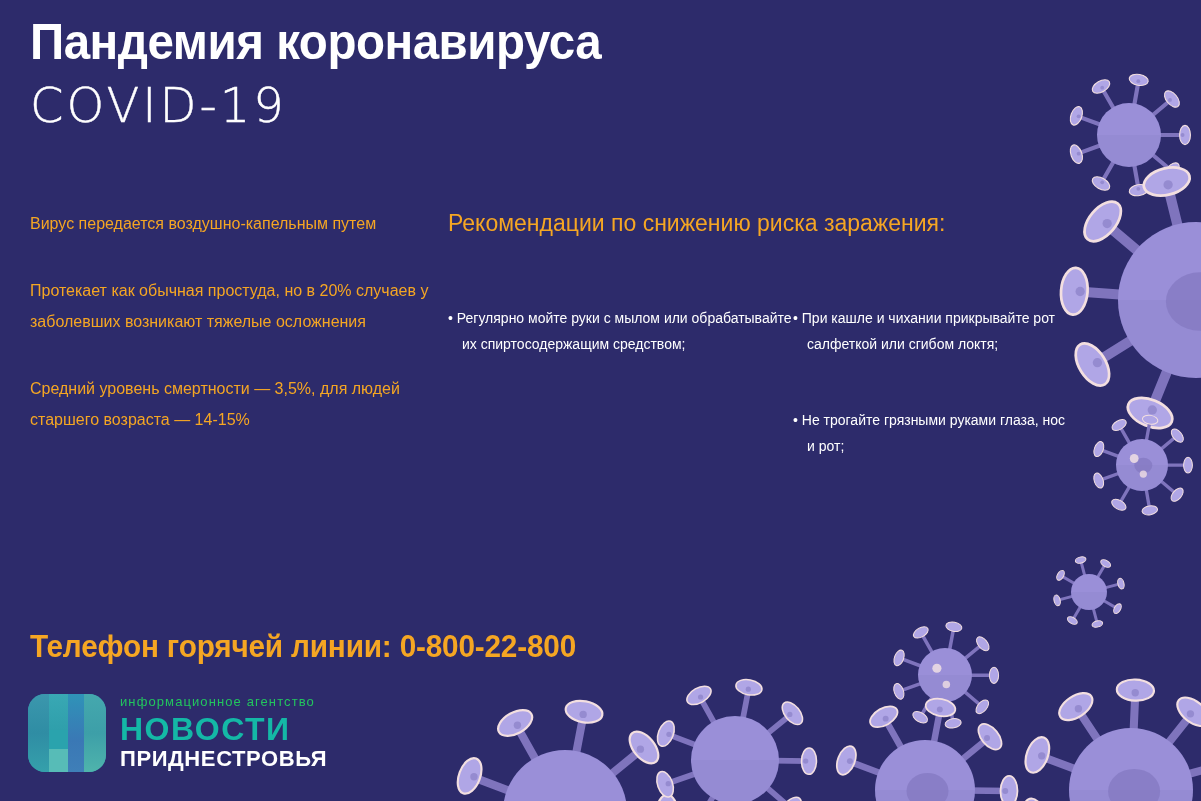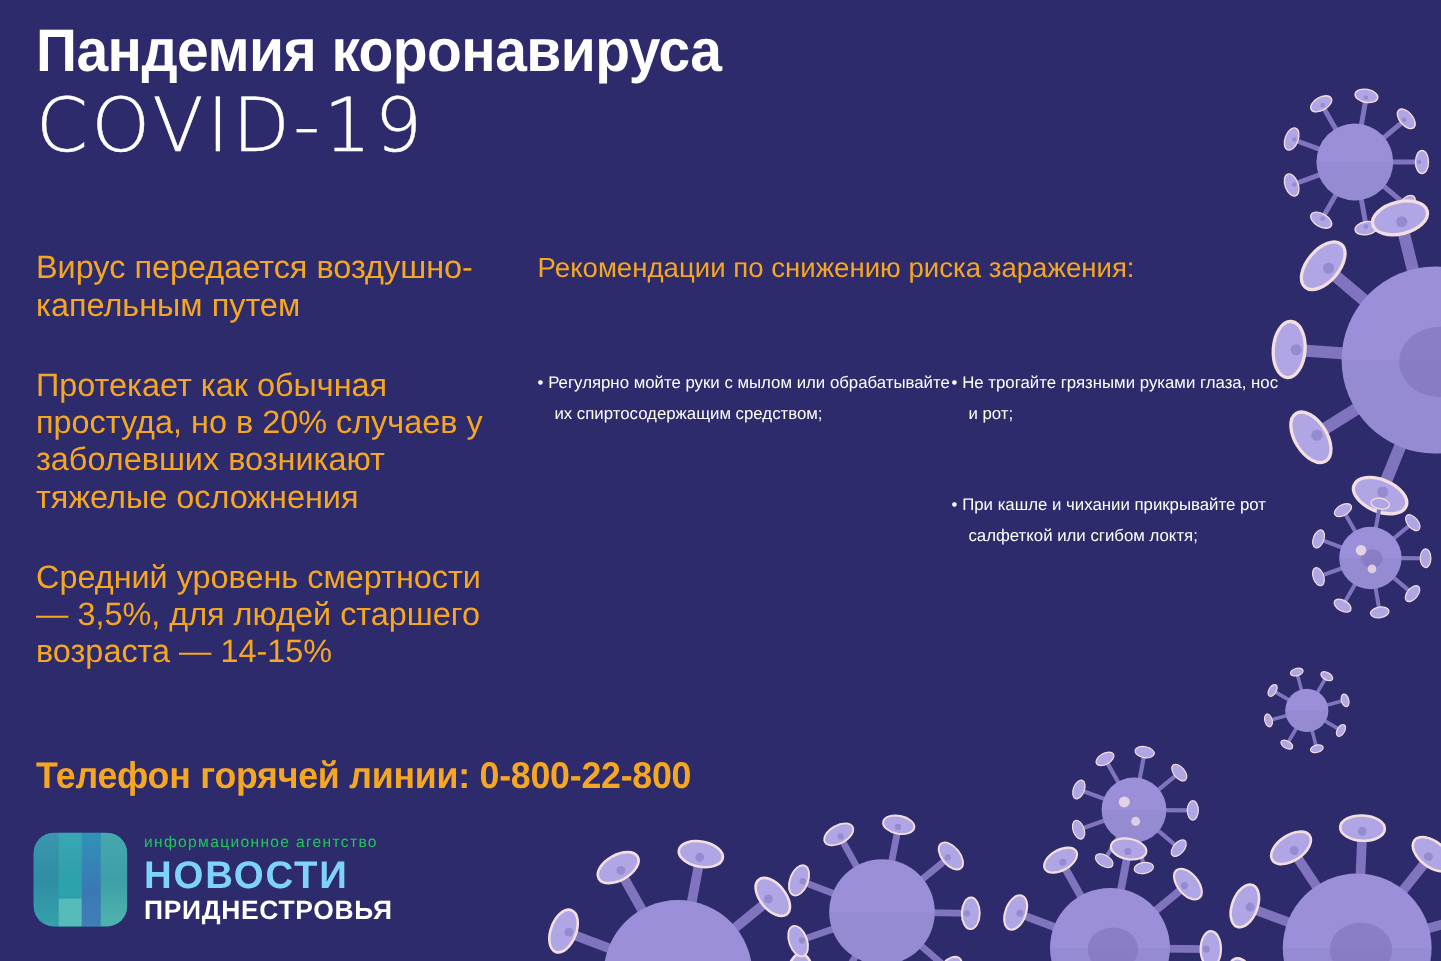--- a/index.html
+++ b/index.html
@@ -50,40 +50,40 @@
     line-height: 56px;
     color: #ffffff;
     letter-spacing: -0.5px;
     transform: scaleX(0.95);
     transform-origin: left center;
     white-space: nowrap;
   }
   .title-sub {
     font-family: "DejaVu Sans", sans-serif;
     font-weight: 100;
-    font-size: 62px;
+    font-size: 48px;
     line-height: 66px;
     color: #ffffff;
     letter-spacing: 3px;
     margin-top: 2px;
     white-space: nowrap;
     -webkit-text-stroke: 0.4px #ffffff;
   }
 
   
   .facts {
     position: absolute;
     left: 30px;
     top: 208px;
     width: 400px;
   }
   .fact {
     color: #f5a623;
     font-family: "Liberation Sans", sans-serif;
-    font-size: 27px;
+    font-size: 16px;
     line-height: 31px;
     margin-bottom: 36px;
   }
   .fact:last-child { margin-bottom: 0; }
 
   
   .recs-heading {
     position: absolute;
     left: 448px;
     top: 208px;
@@ -171,21 +171,21 @@
     line-height: 1;
   }
   .logo-kicker {
     color: #22c55e;
     font-family: "Liberation Sans", sans-serif;
     font-size: 13px;
     letter-spacing: 1.1px;
     margin-bottom: 4px;
   }
   .logo-main {
-    color: #7dd3fc;
+    color: #14b8a6;
     font-family: "Liberation Sans", sans-serif;
     font-weight: bold;
     font-size: 32px;
     letter-spacing: 1.5px;
     line-height: 34px;
   }
   .logo-sub {
     color: #ffffff;
     font-family: Liberation Sans, sans-serif;
     font-weight: bold;
@@ -479,22 +479,22 @@
       <div class="fact">Средний уровень смертности — 3,5%, для людей старшего возраста — 14-15%</div>
     </div>
 
     <div class="recs-heading">Рекомендации по снижению риска заражения:</div>
 
     <div class="rec-col" id="rec-col-1">
       <div class="rec-item">Регулярно мойте руки с мылом или обрабатывайте их спиртосодержащим средством;</div>
     </div>
 
     <div class="rec-col" id="rec-col-2">
+      <div class="rec-item">При кашле и чихании прикрывайте рот салфеткой или сгибом локтя;</div>
       <div class="rec-item">Не трогайте грязными руками глаза, нос и рот;</div>
-      <div class="rec-item">При кашле и чихании прикрывайте рот салфеткой или сгибом локтя;</div>
     </div>
 
     <div class="hotline">Телефон горячей линии: 0-800-22-800</div>
 
     <div class="logo">
       <div class="logo-mark">
         <div class="bar lm-b1"></div>
         <div class="bar lm-b2"></div>
         <div class="bar lm-b3"></div>
         <div class="bar lm-b4"></div>

